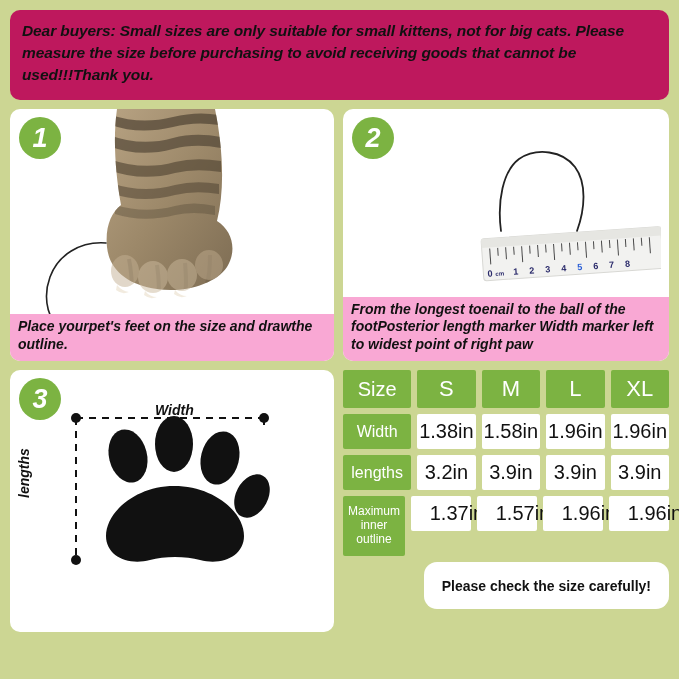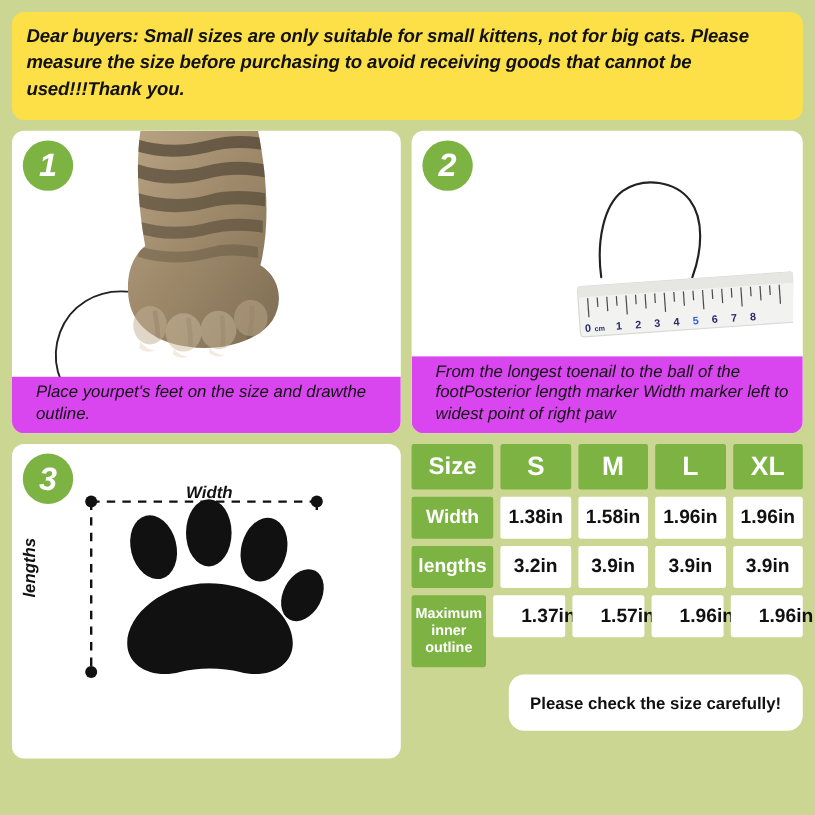--- a/index.html
+++ b/index.html
@@ -17,21 +17,21 @@
     position: relative;
     width: 679px;
     height: 679px;
     background: #ccd693;
     box-sizing: border-box;
     padding: 10px;
   }
 
   
   .notice {
-    background: #fde047;
+    background: #be185d;
     border-radius: 10px;
     padding: 10px 12px 12px 12px;
     box-sizing: border-box;
     width: 659px;
     height: 90px;
   }
   .notice-text {
     font-style: italic;
     font-weight: bold;
     font-size: 15.5px;
@@ -71,27 +71,27 @@
     justify-content: center;
     z-index: 5;
     box-shadow: 0 0 0 2px #fff;
   }
   .card-caption {
     position: absolute;
     left: 0;
     bottom: 0;
     width: 100%;
     box-sizing: border-box;
-    padding: 4px 8px 8px 20px;
+    padding: 4px 8px 8px 8px;
     font-style: italic;
-    font-weight: normal;
+    font-weight: bold;
     font-size: 14px;
     line-height: 1.25;
     color: #111;
-    background: #d946ef;
+    background: #f9a8d4;
   }
 
   .card1 { width: 324px; height: 252px; }
   .card2 { width: 326px; height: 252px; }
   .card3 { width: 324px; height: 262px; }
   .card4 { width: 326px; height: 262px; background: #ccd693; border-radius: 0; overflow: visible;}
 
   
   .paw-photo {
     position: absolute;
@@ -151,33 +151,33 @@
   .trow {
     display: flex;
     gap: 6px;
     align-items: stretch;
   }
   .cell {
     border-radius: 2px;
     display: flex;
     align-items: center;
     justify-content: center;
-    font-weight: bold;
+    font-weight: normal;
     box-sizing: border-box;
   }
   .head-cell {
     background: #7cb342;
     color: #fff;
   }
   .val-cell {
     background: #ffffff;
     color: #111;
   }
   .c-label { width: 70px; font-size: 16px; }
-  .c-val   { width: 60px; font-size: 16px; }
+  .c-val   { width: 60px; font-size: 20px; }
   .r-head  { height: 38px; }
   .r-head .c-label { font-size: 20px; }
   .r-head .c-val   { font-size: 22px; }
   .r-normal { height: 35px; }
   .r-last   { height: 60px; }
   .r-last .c-label {
     font-size: 12px;
     line-height: 1.15;
     flex-direction: column;
     text-align: center;

